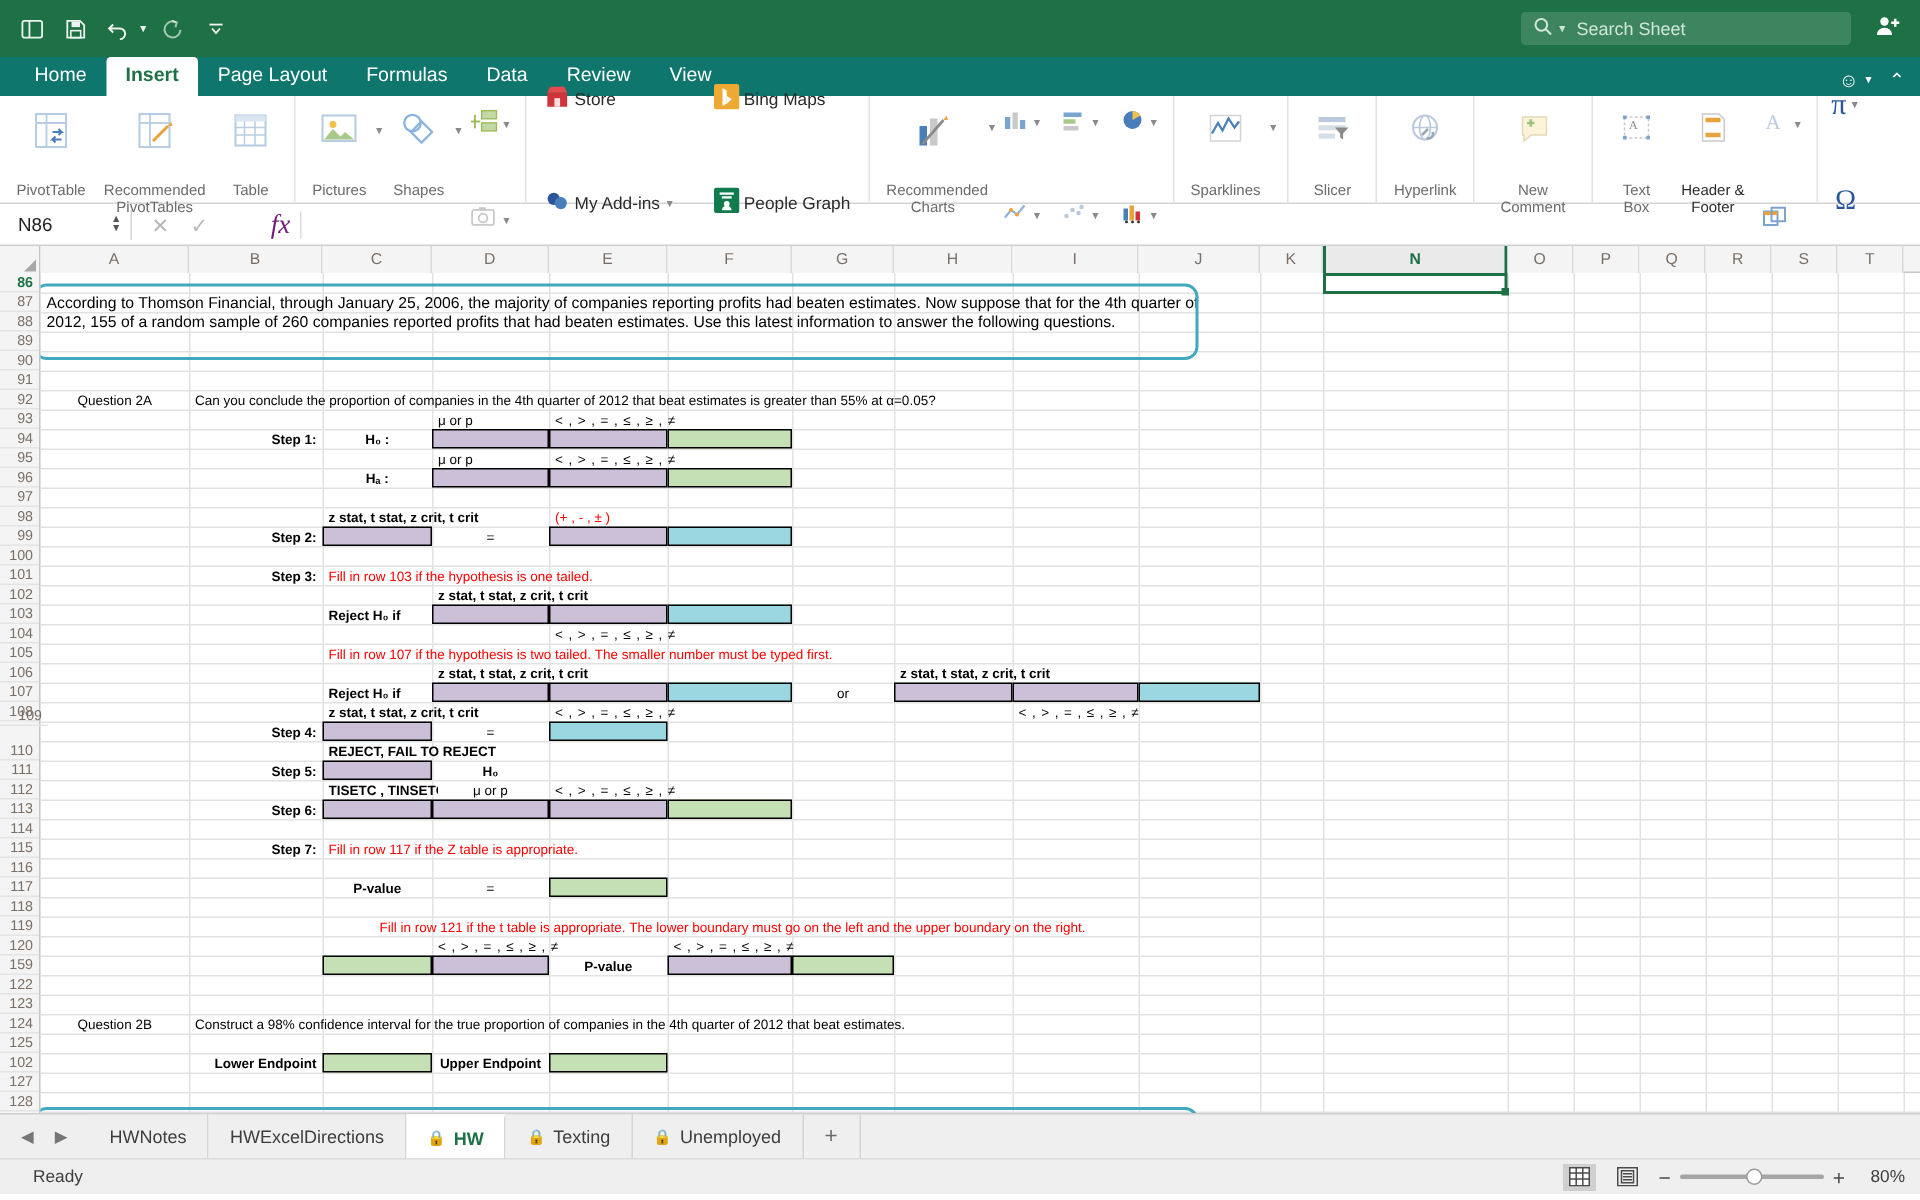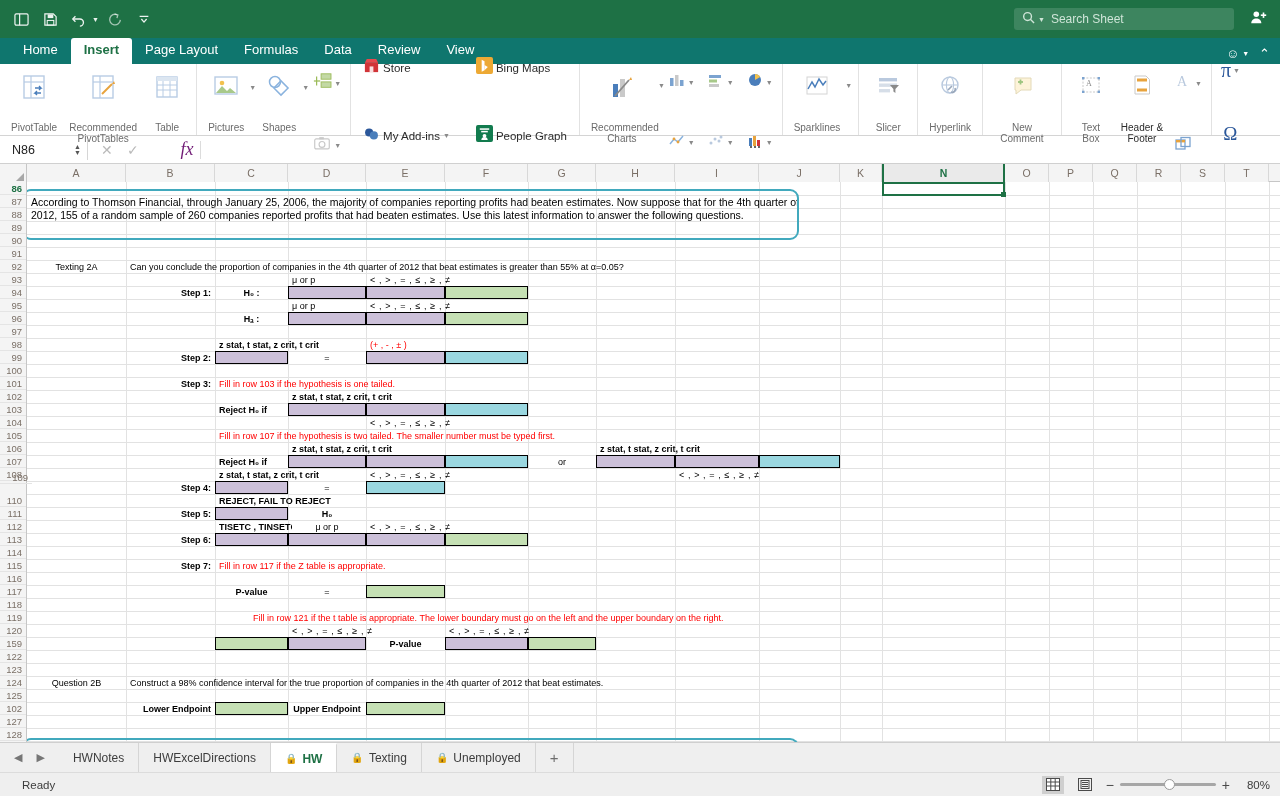--- a/index.html
+++ b/index.html
@@ -733,21 +733,21 @@
     <div class="fill" style="left:261px;top:455px;width:78px;height:13px;background:#ccc0d9;"></div>
     <div class="fill" style="left:418px;top:455px;width:83px;height:13px;background:#ccc0d9;"></div>
     <div class="fill" style="left:501px;top:455px;width:68px;height:13px;background:#c5e0b4;"></div>
 
     <div class="fill" style="left:188px;top:520px;width:73px;height:13px;background:#c5e0b4;"></div>
     <div class="fill" style="left:339px;top:520px;width:79px;height:13px;background:#c5e0b4;"></div>
 
     <div class="cell" style="left:4px;top:13px;width:780px;height:13px;font-size:10.5px;">According to Thomson Financial, through January 25, 2006, the majority of companies reporting profits had beaten estimates. Now suppose that for the 4th quarter of</div>
     <div class="cell" style="left:4px;top:26px;width:780px;height:13px;font-size:10.5px;">2012, 155 of a random sample of 260 companies reported profits that had beaten estimates. Use this latest information to answer the following questions.</div>
 
-    <div class="cell ctr" style="left:0px;top:78px;width:99px;height:13px;">Texting 2A</div>
+    <div class="cell ctr" style="left:0px;top:78px;width:99px;height:13px;">Question 2A</div>
     <div class="cell" style="left:103px;top:78px;width:700px;height:13px;">Can you conclude the proportion of companies in the 4th quarter of 2012 that beat estimates is greater than 55% at α=0.05?</div>
 
     <div class="cell" style="left:265px;top:91px;width:74px;height:13px;">μ or p</div>
     <div class="cell" style="left:343px;top:91px;width:75px;height:13px;letter-spacing:.6px;">&lt; , &gt; , = , ≤ , ≥ , ≠</div>
     <div class="cell rgt b" style="left:99px;top:104px;width:85px;height:13px;">Step 1:</div>
     <div class="cell ctr b" style="left:188px;top:104px;width:73px;height:13px;">
         <span>H₀ :</span>
       </div>
 
     <div class="cell" style="left:265px;top:117px;width:74px;height:13px;">μ or p</div>

